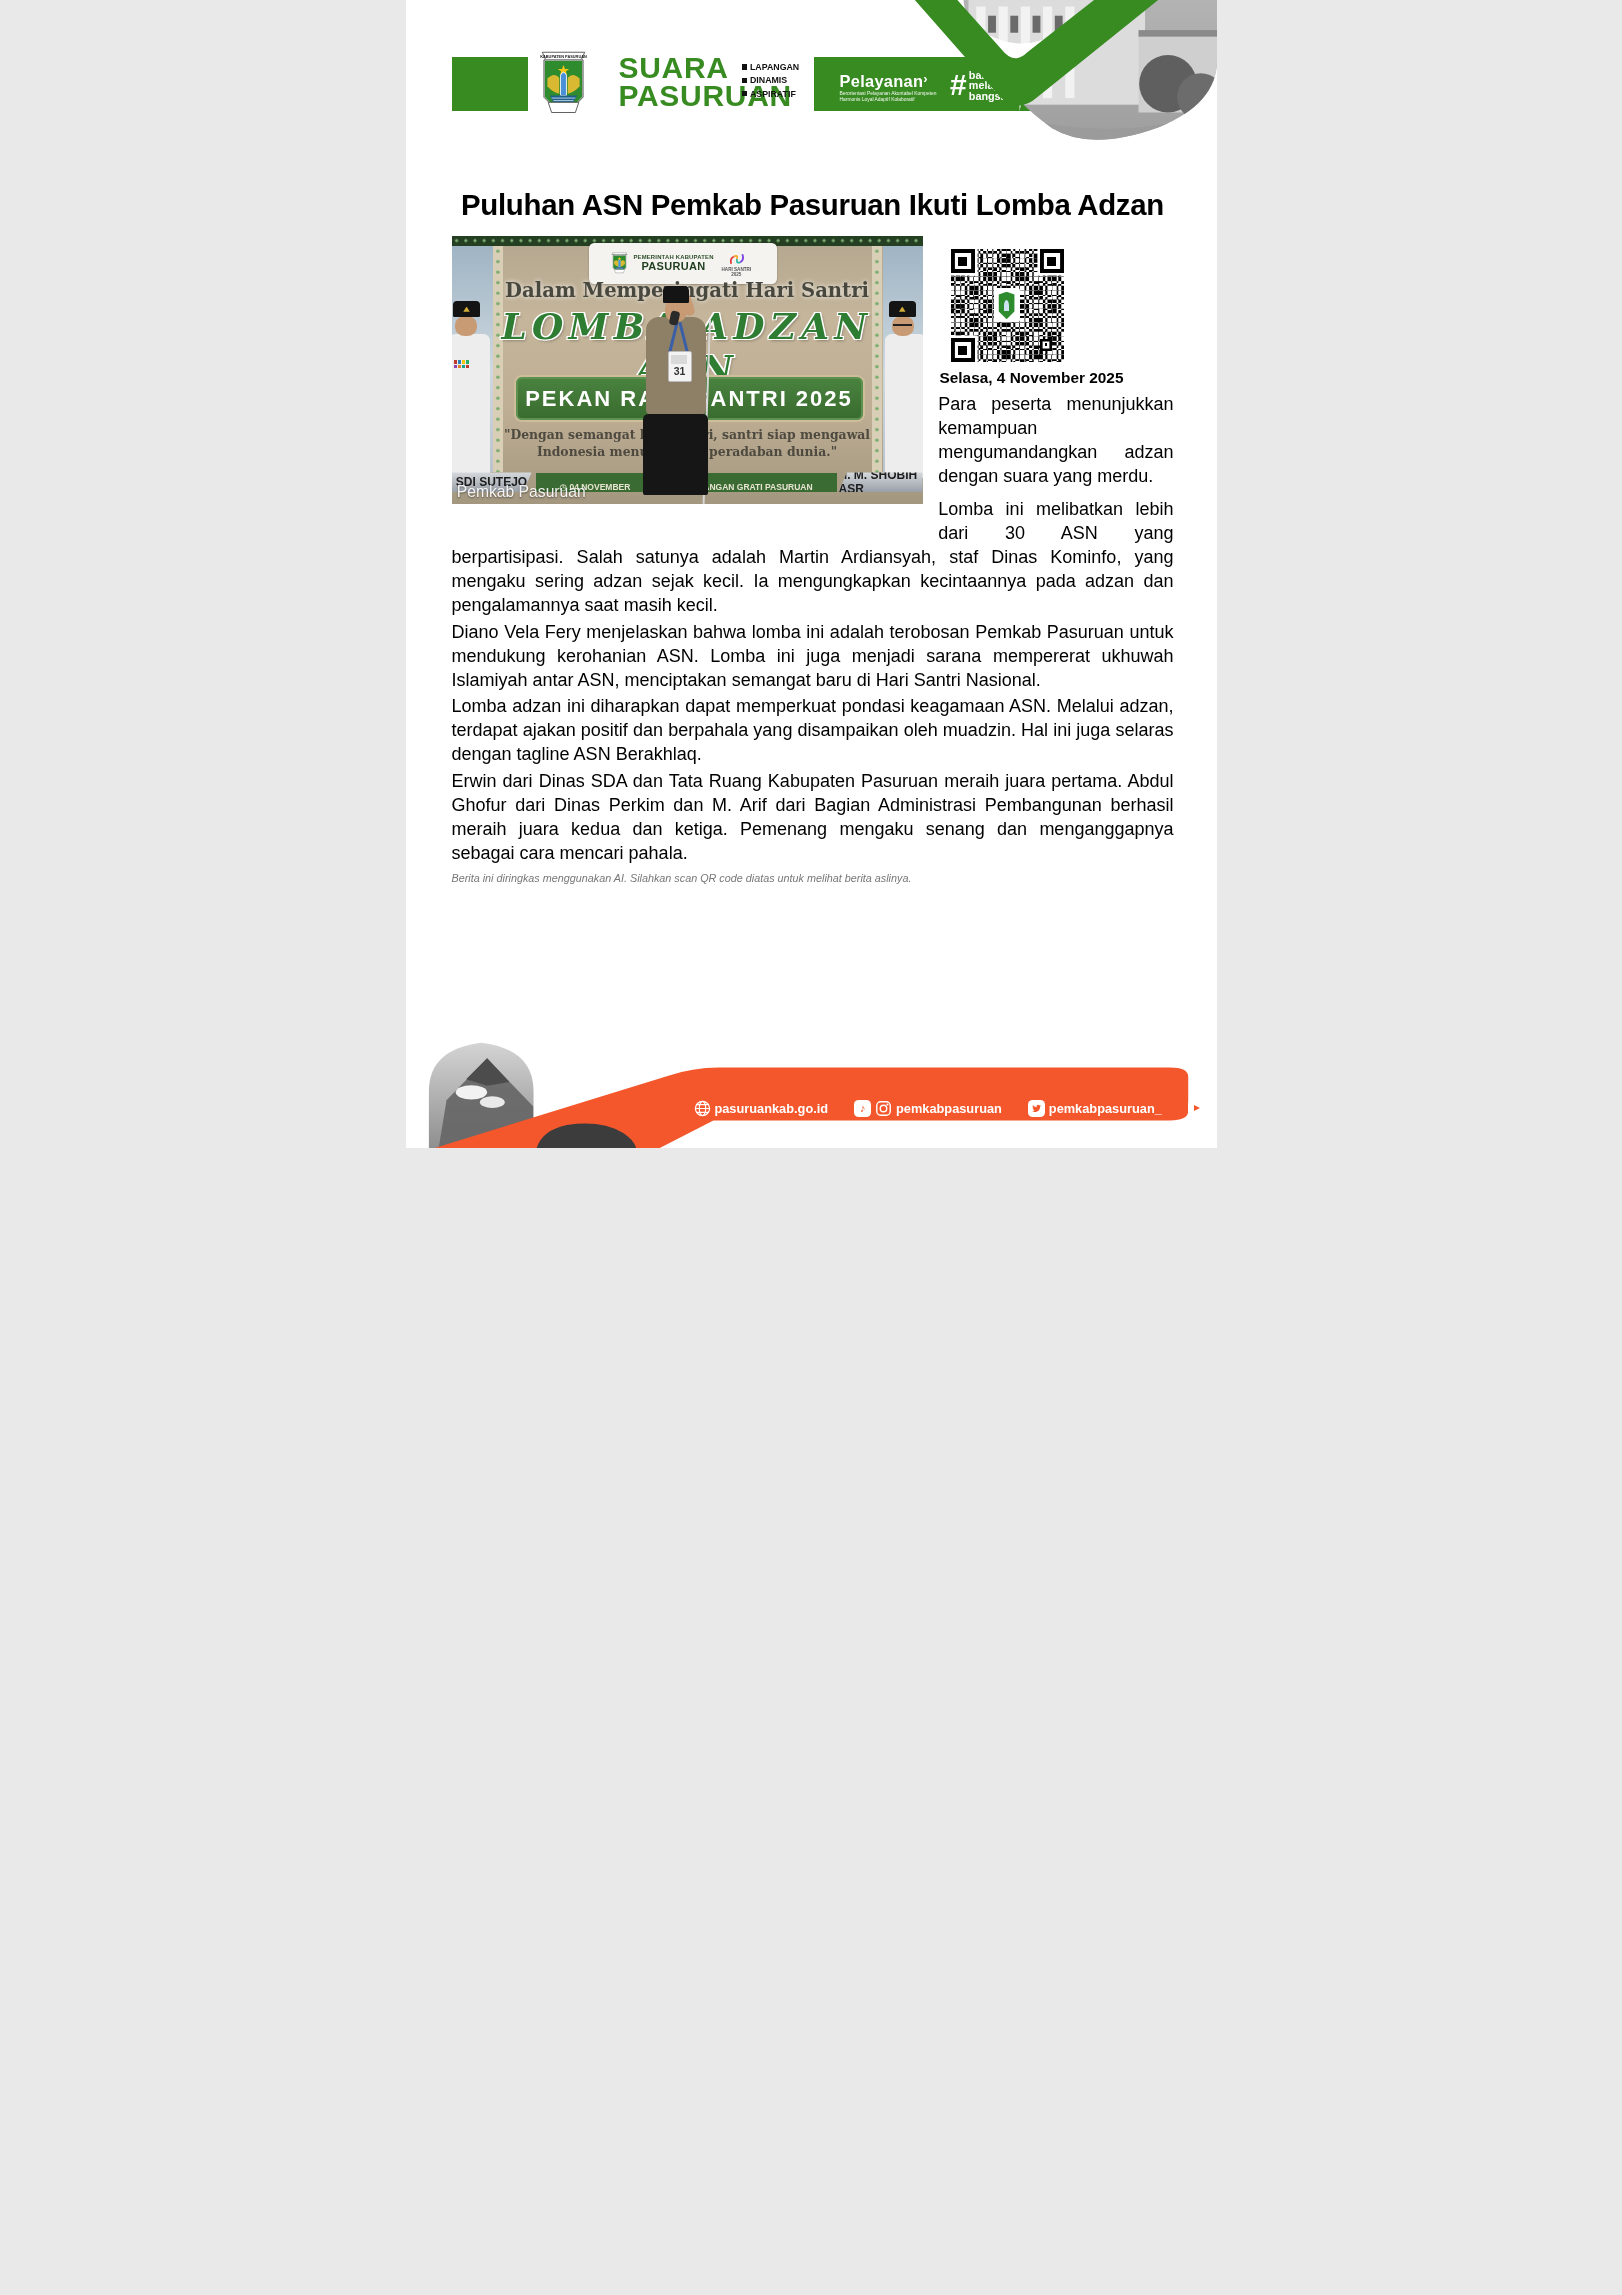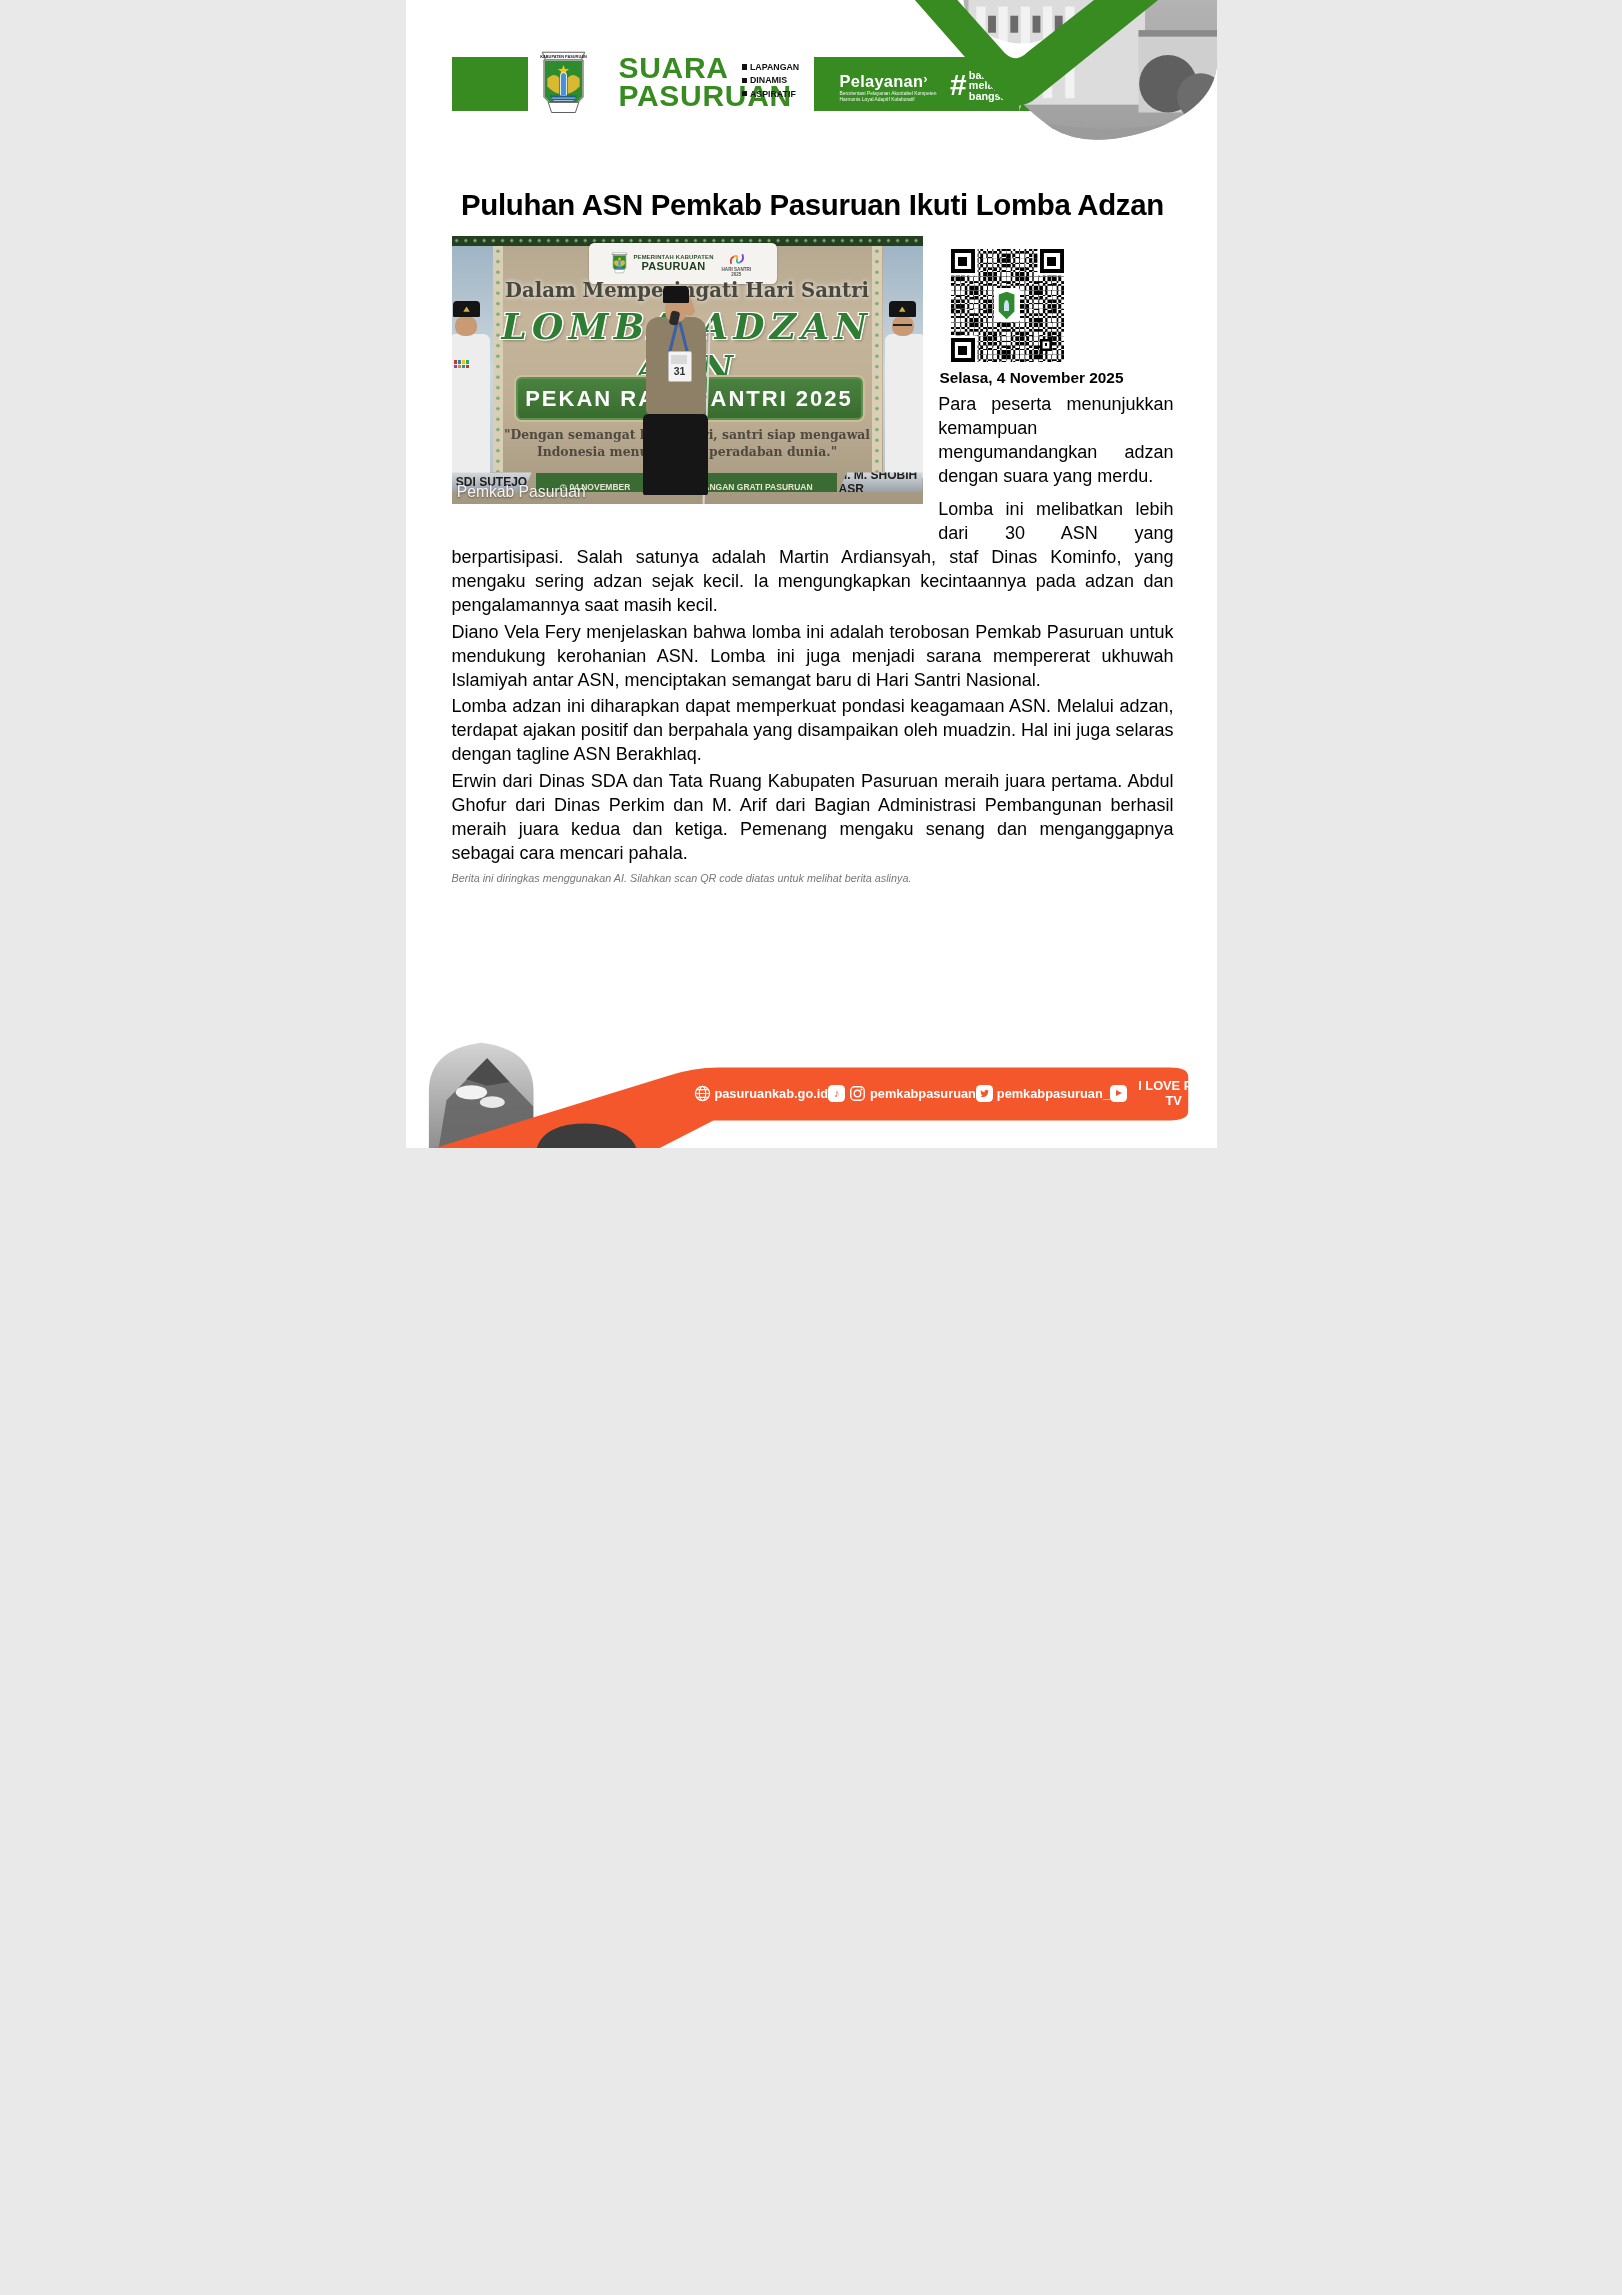--- a/index.html
+++ b/index.html
@@ -95,21 +95,21 @@
   .p-mic{left:218px;top:75px;width:8.5px;height:14.4px;background:#2a2a2a;border-radius:3.3px;transform:rotate(12deg);}
   .p-body{left:194px;top:81px;width:60px;height:98px;background:#8d8066;border-radius:13px 13px 5.2px 5.2px;}
   .p-str{width:2.6px;height:30px;background:#3a5fa8;position:absolute;top:86px;}
   .p-card{left:216px;top:115px;width:22px;height:29px;background:#f3f3f3;border-radius:2px;border:0.7px solid #bbb;
           text-align:center;font-weight:bold;font-size:10.5px;color:#333;line-height:38px;}
   .p-card::before{content:"";position:absolute;left:2.6px;top:2.6px;width:15.7px;height:9.2px;background:#d9d9d9;}
   .p-skirt{left:191px;top:178px;width:65px;height:81px;background:#161616;border-radius:5.2px 5.2px 2.6px 2.6px;}
   .ph-caption{left:5.2px;bottom:3.9px;color:rgba(255,255,255,.92);font-size:15.7px;text-shadow:0 0.7px 2px rgba(0,0,0,.5);}
 
   
-  .ftr-row{left:288px;top:1078px;display:flex;align-items:center;gap:0;color:#fff;font-weight:bold;font-size:12.8px;text-align:center;}
+  .ftr-row{left:288px;top:1078px;display:flex;align-items:center;gap:26px;color:#fff;font-weight:bold;font-size:12.8px;}
   .ftr-item{display:flex;align-items:center;gap:3.9px;}
   .icbox{width:17px;height:17px;background:#fff;border-radius:4.6px;display:flex;align-items:center;justify-content:center;flex:none;}
   .tiktok-note{color:#F4572B;font-size:11px;font-weight:bold;line-height:1;}
   .yt-tri{width:0;height:0;border-left:6.5px solid #F4572B;border-top:3.9px solid transparent;border-bottom:3.9px solid transparent;margin-left:2px;}
 </style>
 </head>
 <body>
 
 <div class="page">
 

